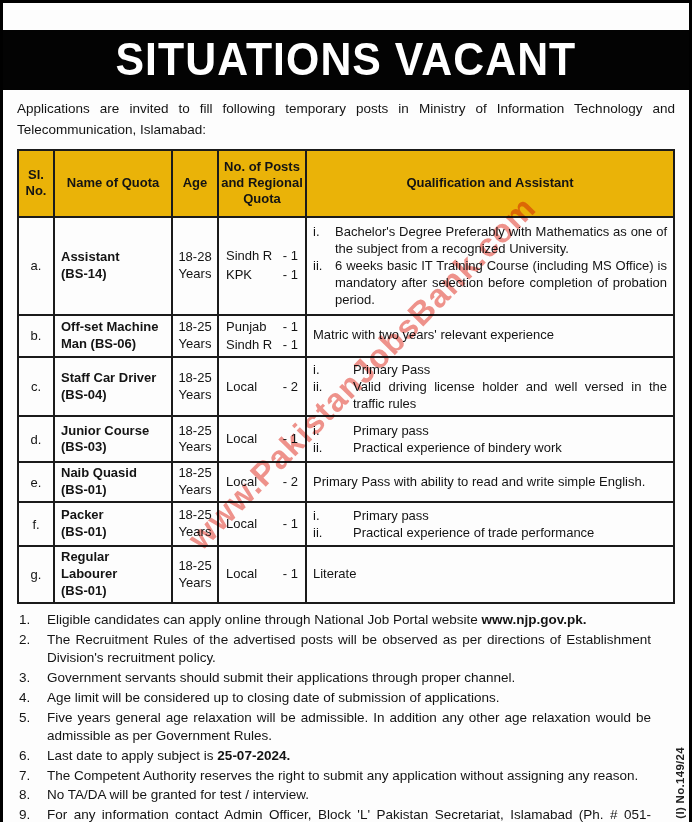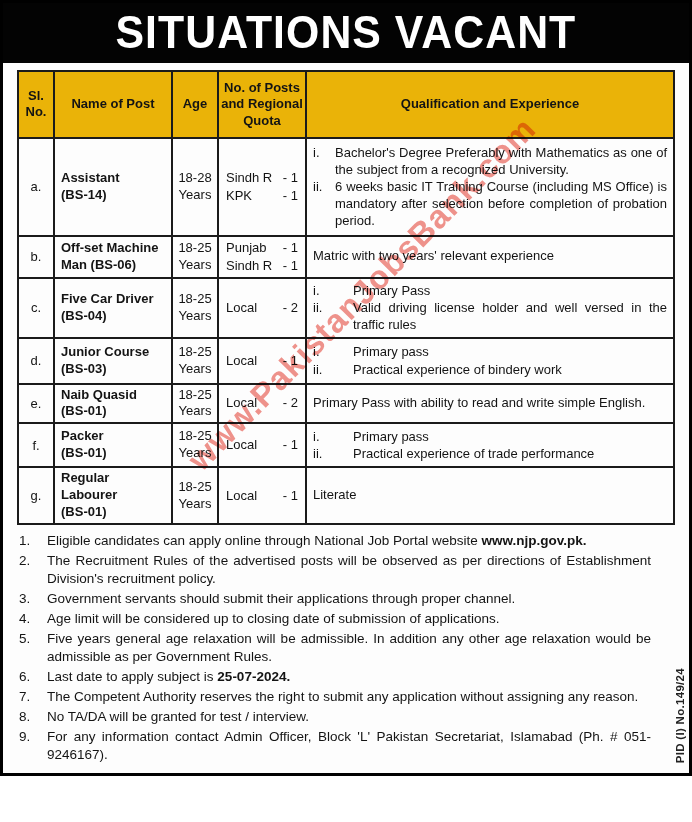--- a/index.html
+++ b/index.html
@@ -6,21 +6,21 @@
   body{
     width:692px;height:822px;overflow:hidden;
     font-family:"Liberation Sans", sans-serif;color:#141414;
     -webkit-font-smoothing:antialiased;
   }
   .ad{
     position:relative;border:3px solid #000;background:#fdfdfd;
     box-sizing:border-box;width:692px;
   }
   .title-bar{
-    background:#030303;text-align:center;padding:5px 0 7px;
+    background:#030303;text-align:center;padding:5px 0 7px;margin-top:27px;
   }
   .title-bar .title{
     color:#ffffff;font-size:42px;font-weight:bold;letter-spacing:1px;
     display:inline-block;transform:scale(1.02,1.12);white-space:nowrap;
   }
   .content{position:relative;padding:7px 12px 8px;}
   .intro{
     margin:2px 2px 8px;font-size:13.5px;line-height:1.55;
     text-align:justify;font-weight:500;
   }
@@ -69,38 +69,39 @@
   }
 </style>
 </head>
 <body>
 
 <div class="ad">
   <div class="title-bar">
     <span class="title">SITUATIONS VACANT</span>
   </div>
   <div class="content">
+    <p class="intro">Applications are invited to fill following temporary posts in Ministry of Information Technology and Telecommunication, Islamabad:</p>
 
     <div class="table-wrap">
       <div class="watermark">www.PakistanJobsBank.com</div>
       <table class="posts">
         <colgroup>
           <col class="c-sl">
             <col class="c-name">
             <col class="c-age">
             <col class="c-quota">
             <col class="c-qual">
         </colgroup>
         <thead id="thead">
             <tr>
               <th>Sl. No.</th>
-              <th>Name of Post</th>
+              <th>Name of Quota</th>
               <th>Age</th>
               <th>No. of Posts and Regional Quota</th>
-              <th>Qualification and Experience</th>
+              <th>Qualification and Assistant</th>
             </tr>
           </thead>
         <tbody id="tbody">
             <tr class="r0">
               <td class="sl">a.</td>
               <td class="name"><span>Assistant</span><br><span>(BS-14)</span></td>
               <td class="age"><span>18-28</span><br><span>Years</span></td>
               <td class="quota">
                 <div class="quota-line">
                   <span class="rg">Sindh R</span>
@@ -135,21 +136,21 @@
                   <span class="rg">Sindh R</span>
                   <span class="cnt">- 1</span>
                 </div>
               </td>
               <td class="qual">
                 <div class="qplain">Matric with two years' relevant experience</div>
               </td>
             </tr>
             <tr class="r2">
               <td class="sl">c.</td>
-              <td class="name"><span>Five Car Driver</span><br><span>(BS-04)</span></td>
+              <td class="name"><span>Staff Car Driver</span><br><span>(BS-04)</span></td>
               <td class="age"><span>18-25</span><br><span>Years</span></td>
               <td class="quota">
                 <div class="quota-line">
                   <span class="rg">Local</span>
                   <span class="cnt">- 2</span>
                 </div>
               </td>
               <td class="qual">
                 <div class="qitem wide">
                   <span class="mk">i.</span>

